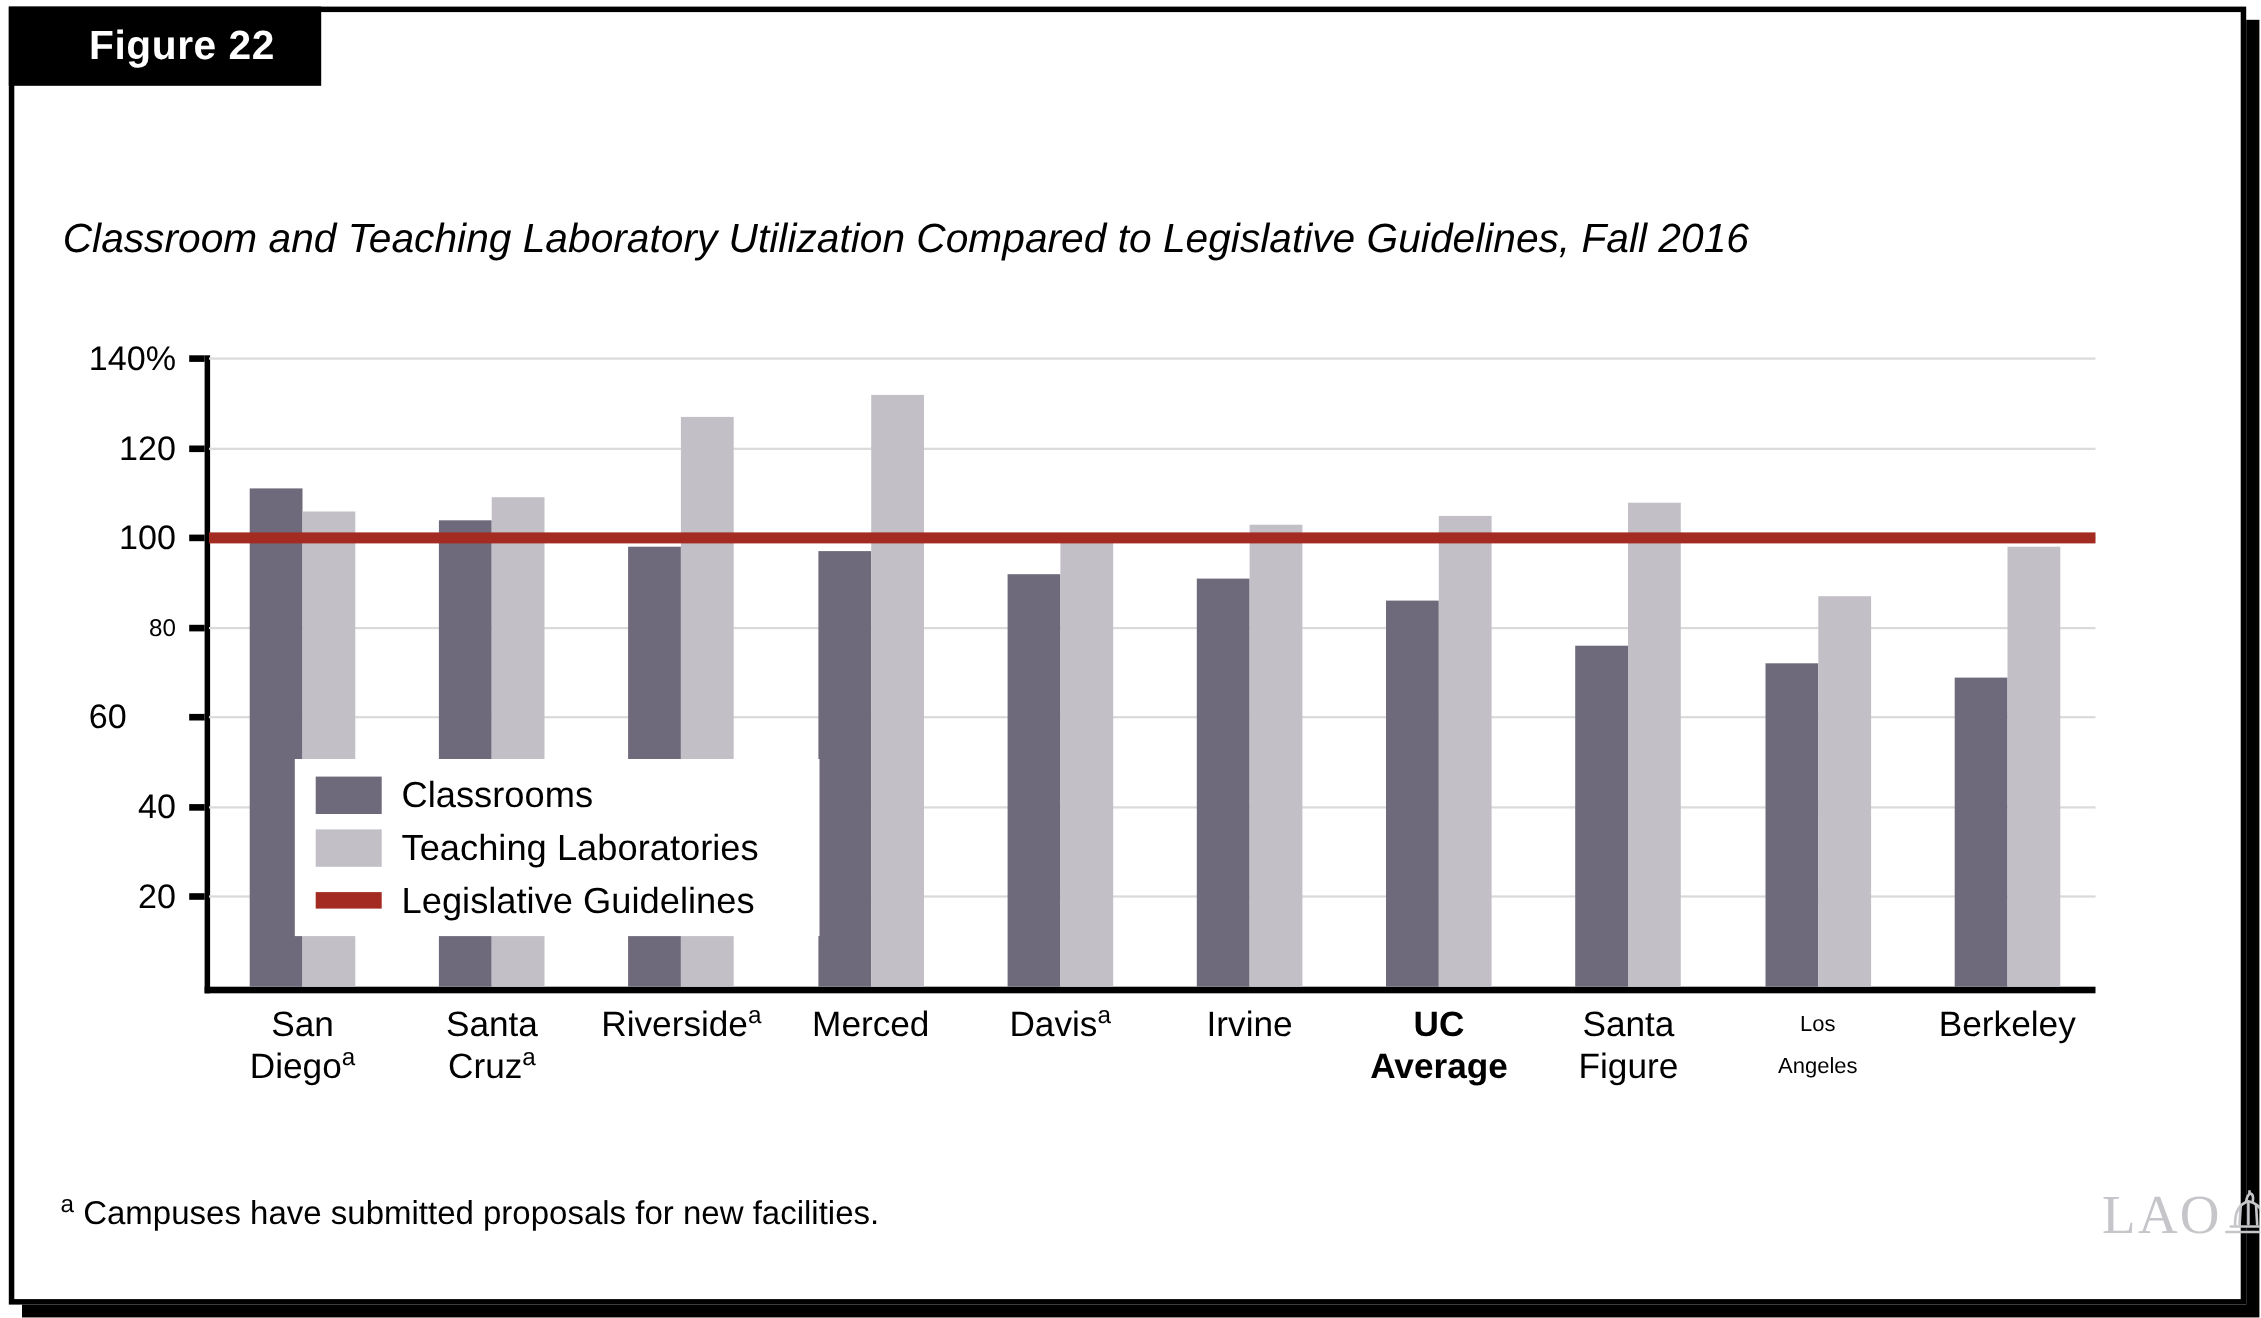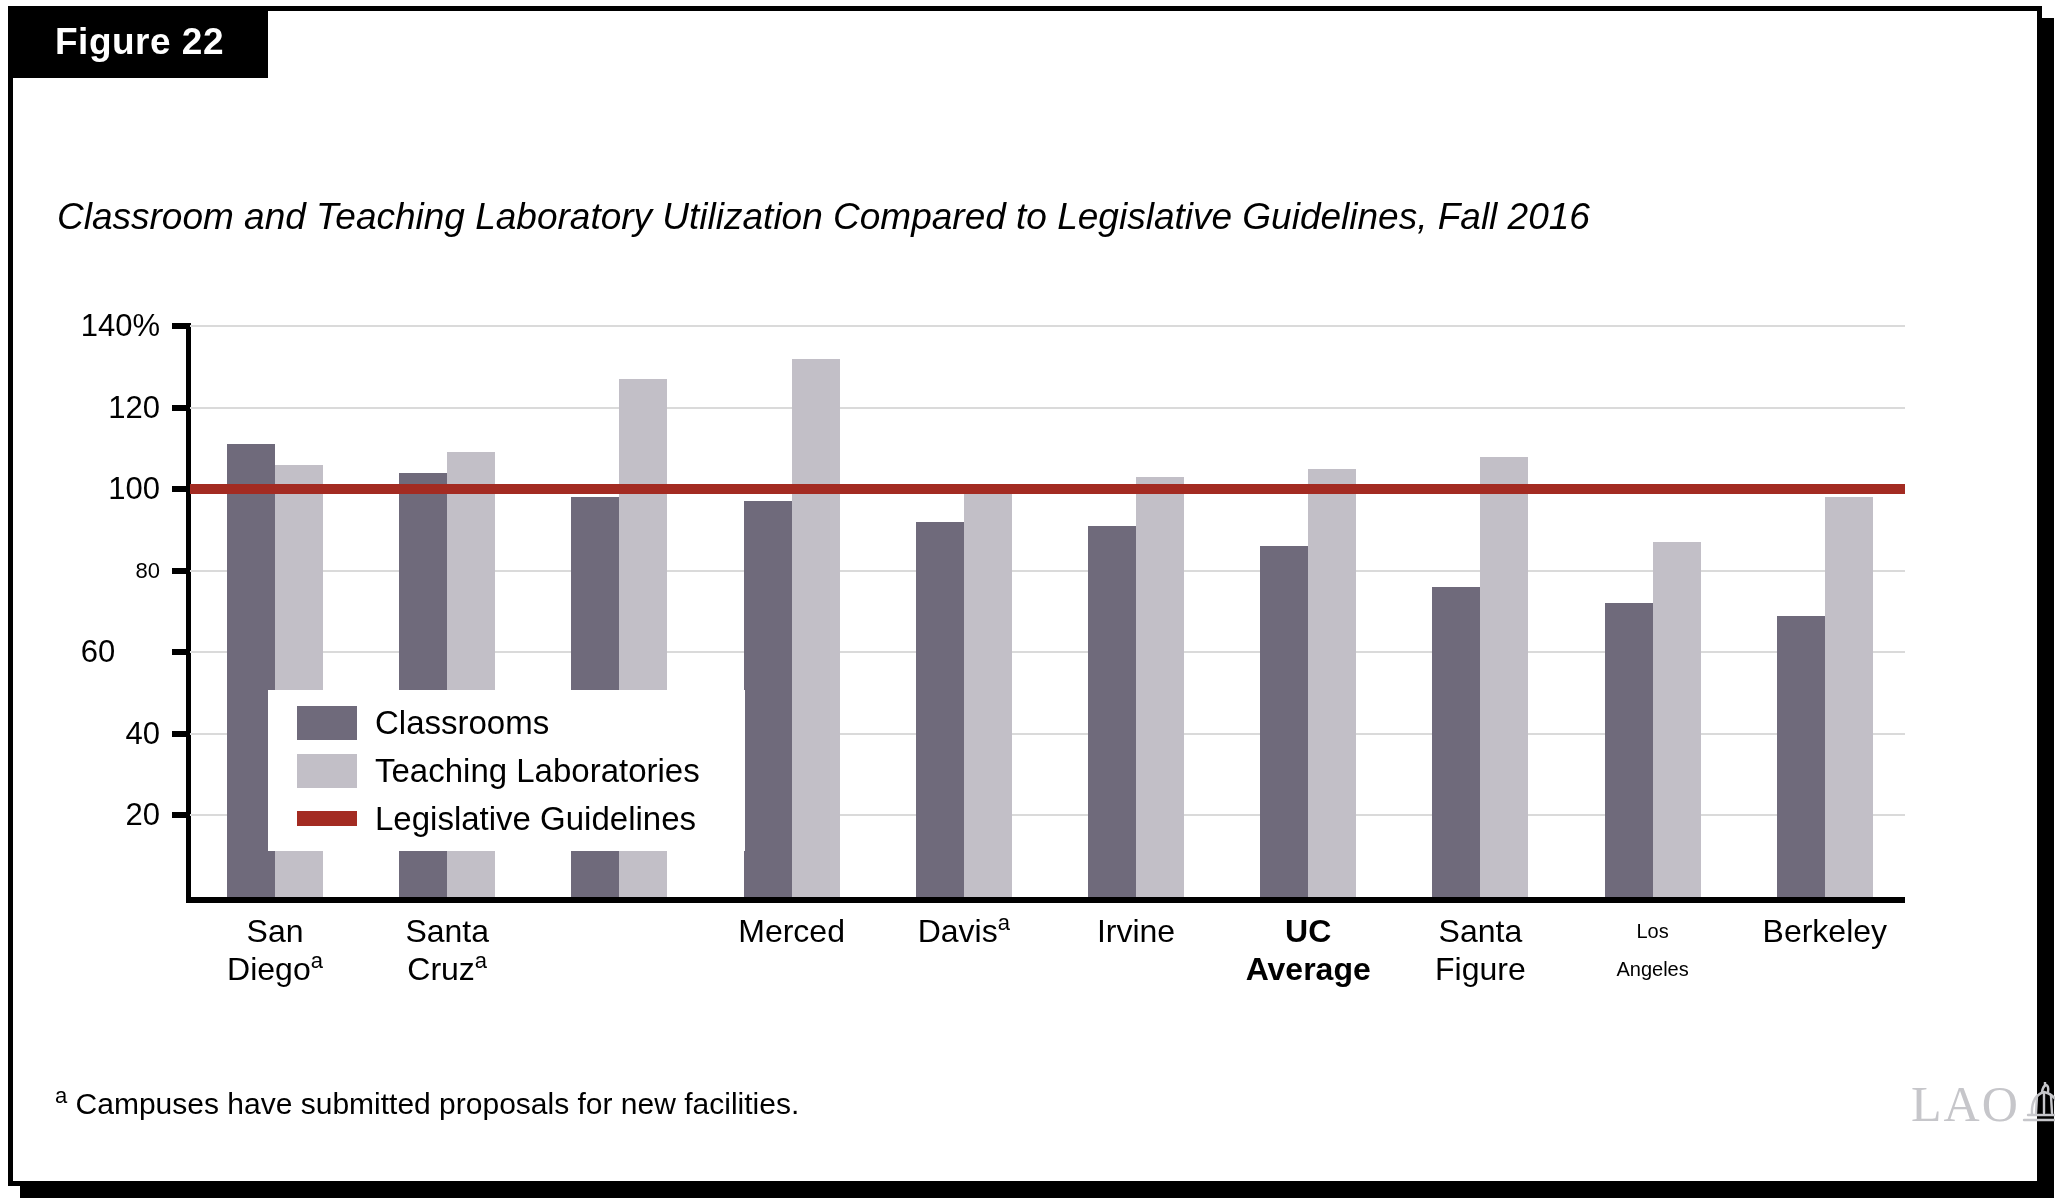--- a/index.html
+++ b/index.html
@@ -2,35 +2,35 @@
 <html><head>
 <meta charset="utf-8">
 <style>
   html,body{margin:0;padding:0;background:#fff;}
   body{width:2055px;height:1198px;font-family:"Liberation Sans",sans-serif;color:#000;}
   #stage{position:relative;width:2055px;height:1198px;background:#fff;overflow:hidden;}
 
   .frame{position:absolute;left:8px;top:6px;width:2034px;height:1180px;box-sizing:border-box;
          border:5px solid #000;background:#fff;box-shadow:12px 12px 0 0 #000;}
 
-  .figure-label-box{position:absolute;left:8px;top:6px;width:260px;height:72px;background:#000;
-         display:flex;align-items:center;box-sizing:border-box;padding-left:47px;}
+  .figure-label-box{position:absolute;left:8px;top:6px;width:284px;height:72px;background:#000;
+         display:flex;align-items:center;box-sizing:border-box;padding-left:73px;}
   .figure-label-box span{color:#fff;font-size:37px;font-weight:700;letter-spacing:0.5px;}
 
   .chart-title{position:absolute;left:57px;top:130px;font-size:47px;font-weight:700;white-space:nowrap;}
   .chart-subtitle{position:absolute;left:57px;top:196px;font-size:37px;font-style:italic;white-space:nowrap;}
 
   .plot{position:absolute;left:190px;top:326px;width:1715px;height:571px;}
   .axis-y{position:absolute;left:186px;top:323px;width:5px;height:580px;background:#000;}
   .axis-x{position:absolute;left:186px;top:897px;width:1719px;height:6px;background:#000;}
 
   .legend{position:absolute;left:78px;top:364px;width:477px;height:161px;background:#fff;z-index:3;
           display:flex;flex-direction:column;justify-content:center;gap:14px;
           box-sizing:border-box;padding-left:19px;}
-  .lrow{display:flex;align-items:center;margin-left:10px;}
+  .lrow{display:flex;align-items:center;}
   .sw{width:60px;height:34px;margin-right:18px;flex:0 0 auto;}
   .swline{height:15px;}
   .ltext{font-size:33px;line-height:34px;}
 
   .footnote{position:absolute;left:55px;top:1087px;font-size:30px;}
   .footnote sup{font-size:22px;}
 
   .lao-logo{position:absolute;left:1872px;top:1082px;display:flex;align-items:flex-end;}
   .lao-text{font-family:"Liberation Serif",serif;font-size:50px;line-height:44px;letter-spacing:2px;}
   .lao-dome{margin-left:2px;margin-bottom:2px;}
@@ -127,20 +127,23 @@
     <div style="position: absolute; left: 172px; top: 812.4px; width: 14px; height: 6px; background: rgb(0, 0, 0);"></div>
     <div style="position: absolute; left: 36px; top: 796.4px; width: 124px; text-align: right; font-size: 31px; line-height: 38px;">20</div>
     <div style="position: absolute; left: 125px; top: 912px; width: 300px; text-align: center; font-size: 32px; line-height: 38px;">
       <div>San</div>
       <div>Diego<sup style="font-size: 22px;">a</sup></div>
     </div>
     <div style="position: absolute; left: 297.2px; top: 912px; width: 300px; text-align: center; font-size: 32px; line-height: 38px;">
       <div>Santa</div>
       <div>Cruz<sup style="font-size: 22px;">a</sup></div>
     </div>
+    <div style="position: absolute; left: 469.4px; top: 912px; width: 300px; text-align: center; font-size: 32px; line-height: 38px;">
+      <div>Riverside<sup style="font-size: 22px;">a</sup></div>
+    </div>
     <div style="position: absolute; left: 641.6px; top: 912px; width: 300px; text-align: center; font-size: 32px; line-height: 38px;">
       <div>Merced</div>
     </div>
     <div style="position: absolute; left: 813.8px; top: 912px; width: 300px; text-align: center; font-size: 32px; line-height: 38px;">
       <div>Davis<sup style="font-size: 22px;">a</sup></div>
     </div>
     <div style="position: absolute; left: 986px; top: 912px; width: 300px; text-align: center; font-size: 32px; line-height: 38px;">
       <div>Irvine</div>
     </div>
     <div style="position: absolute; left: 1158.2px; top: 912px; width: 300px; text-align: center; font-size: 32px; line-height: 38px; font-weight: 700;">

